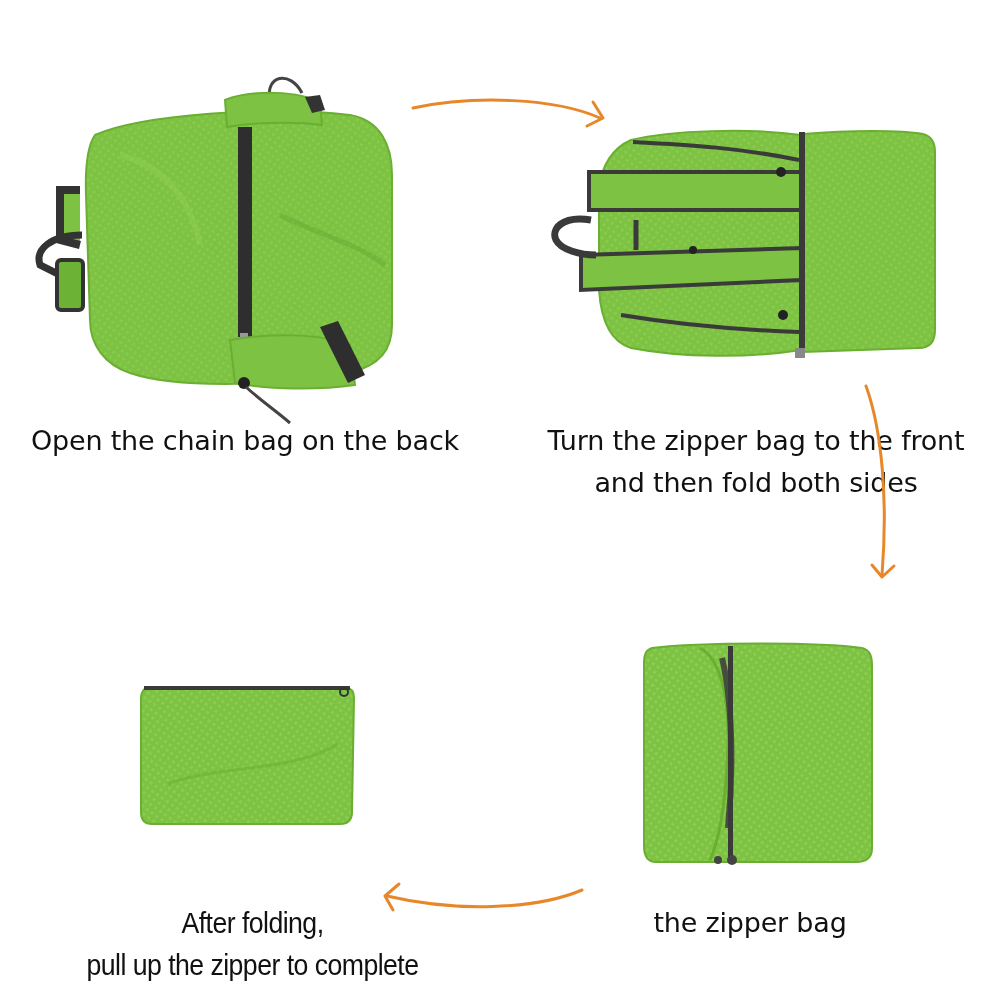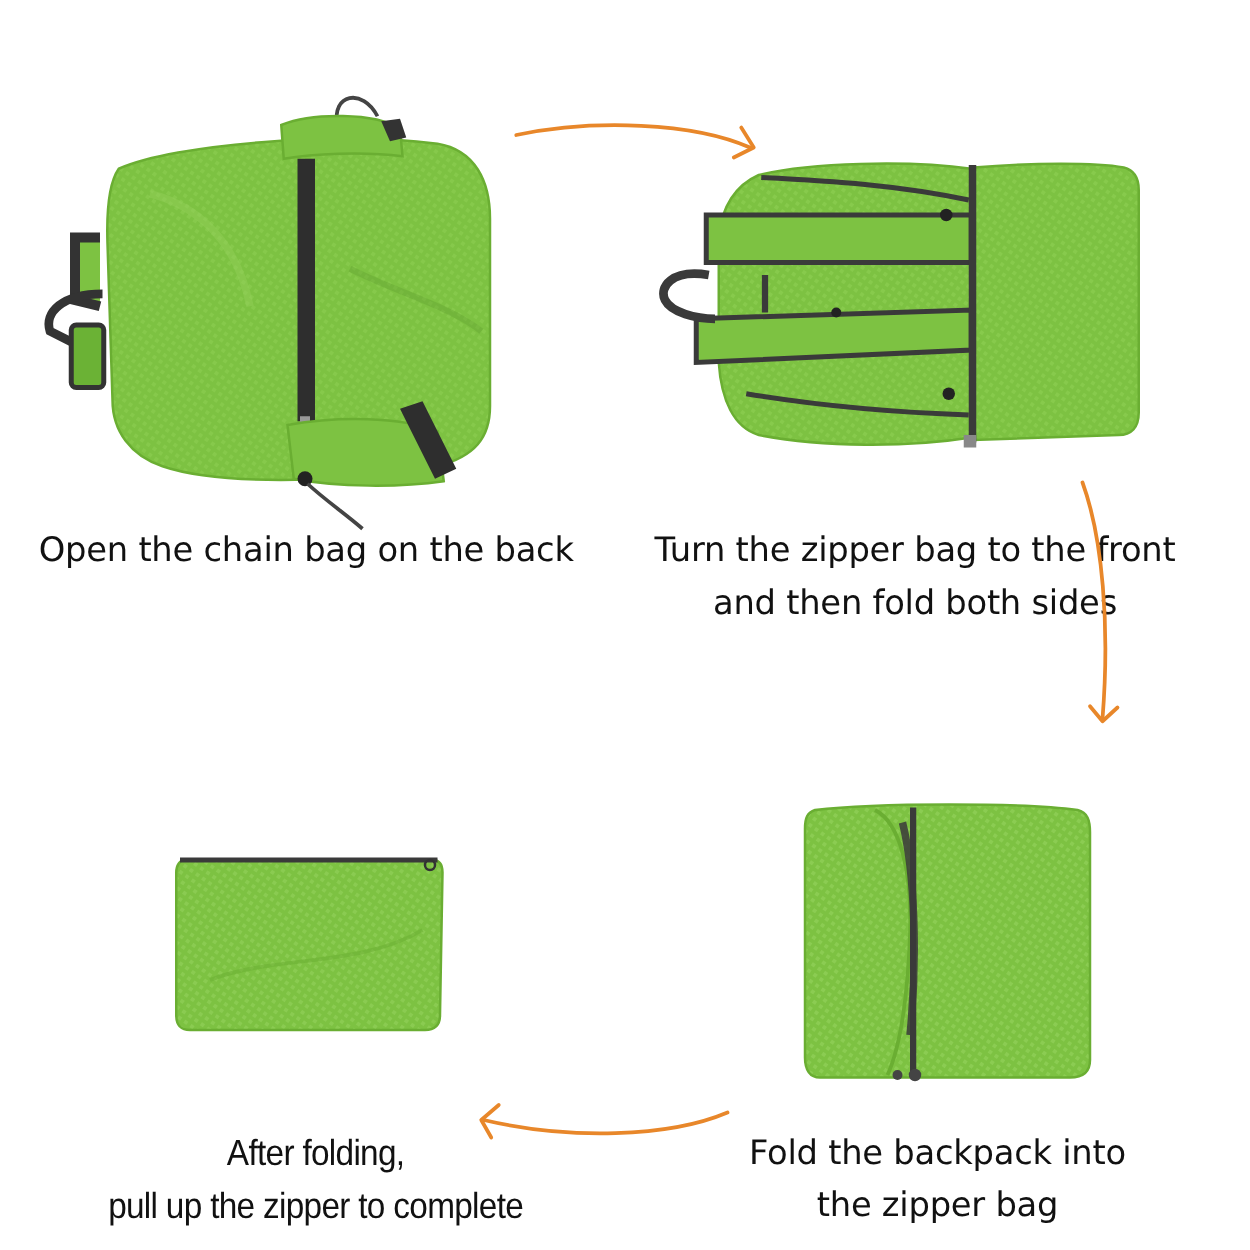--- a/index.html
+++ b/index.html
@@ -61,21 +61,21 @@
   <div class="caption" style="left:0;top:420px;width:490px;">
     <span>Open the chain bag on the back</span>
   </div>
 </div>
 
 <svg class="arrow" style="left:405px;top:90px;" width="210" height="45" viewBox="0 0 210 45">
   <path d="M8 18 C 70 5, 150 8, 195 28" stroke="#E8872A" stroke-width="3" fill="none" stroke-linecap="round"></path>
   <path d="M188 12 L 198 28 L 182 36" stroke="#E8872A" stroke-width="3" fill="none" stroke-linecap="round" stroke-linejoin="round"></path>
 </svg>
 
-<div class="step" style="left:472px;top:0;width:500px;height:520px;">
+<div class="step" style="left:496px;top:0;width:500px;height:520px;">
   <svg class="photo" style="left:55px;top:120px;" width="390" height="245" viewBox="0 0 390 245">
     <defs>
       <pattern id="weave2" width="6" height="6" patternUnits="userSpaceOnUse" patternTransform="rotate(35)">
         <rect width="6" height="6" fill="#7DC242"></rect>
         <rect width="3" height="3" fill="#87CA4C"></rect>
       </pattern>
     </defs>
 
     <path d="M80 20 C 120 10, 200 8, 250 15 L 250 230 C 200 238, 130 238, 80 228 C 60 222, 50 200, 48 170 L 48 70 C 50 45, 62 28, 80 20 Z" fill="url(#weave2)" stroke="#6AAE32" stroke-width="2"></path>
 
@@ -118,21 +118,20 @@
     </defs>
     <path d="M12 10 C 60 4, 180 4, 222 10 C 230 12, 232 18, 232 28 L 232 210 C 232 220, 226 224, 216 224 L 16 224 C 8 224, 4 218, 4 208 L 4 25 C 4 16, 6 12, 12 10 Z" fill="url(#weave3)" stroke="#6AAE32" stroke-width="2"></path>
 
     <path d="M60 10 C 80 20, 90 60, 88 110 C 86 160, 80 200, 70 222" stroke="#6AAE32" stroke-width="3" fill="none"></path>
     <path d="M82 20 C 92 60, 94 130, 88 190" stroke="#3A3A3A" stroke-width="6" fill="none" opacity="0.85"></path>
     <rect x="88" y="8" width="5" height="216" fill="#3A3A3A"></rect>
     <circle cx="92" cy="222" r="5" fill="#444"></circle>
     <circle cx="78" cy="222" r="4" fill="#444"></circle>
   </svg>
   <div class="caption" style="left:0px;top:302px;width:500px;">
-    <span>Fold the backpack into</span>
     <span>the zipper bag</span>
   </div>
 </div>
 
 <svg class="arrow" style="left:375px;top:878px;" width="215" height="40" viewBox="0 0 215 40">
   <path d="M207 12 C 160 32, 80 34, 12 18" stroke="#E8872A" stroke-width="3" fill="none" stroke-linecap="round"></path>
   <path d="M24 6 L 10 18 L 18 32" stroke="#E8872A" stroke-width="3" fill="none" stroke-linecap="round" stroke-linejoin="round"></path>
 </svg>
 
 <div class="step" style="left:0;top:600px;width:500px;height:400px;text-decoration:underline;">

